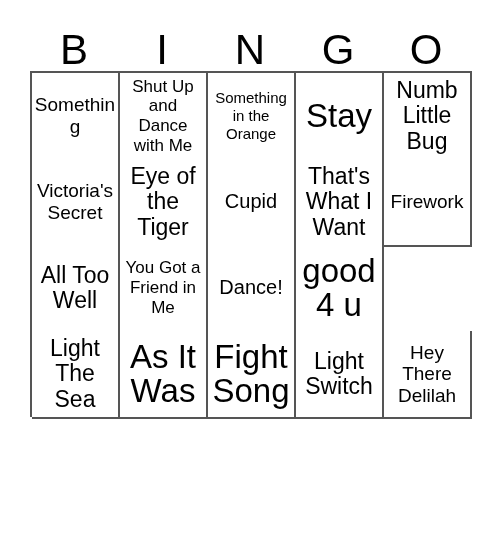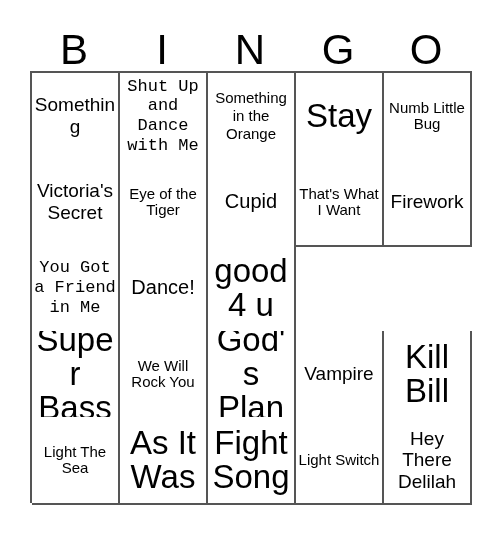--- a/index.html
+++ b/index.html
@@ -69,23 +69,23 @@
     width: 86px;
     padding: 0 2px;
     box-sizing: border-box;
     line-height: 1.06;
     word-wrap: break-word;
     color: #000;
   }
 
   
   .sz-xs   { font-size: 15px; line-height: 1.20; }
-  .sz-s    { font-size: 17px; line-height: 1.16; font-family: Liberation Mono, monospace; }
+  .sz-s    { font-size: 17px; line-height: 1.16; }
   .sz-m    { font-size: 19px; line-height: 1.14; }
-  .sz-l    { font-size: 15px; line-height: 1.10; }
+  .sz-l    { font-size: 23px; line-height: 1.10; }
   .sz-xl   { font-size: 20px; line-height: 1.06; }
   .sz-xxl  { font-size: 33px; line-height: 1.04; }
   .sz-huge { font-size: 33px; line-height: 1.02; }
 </style>
 </head>
 <body>
 
 <div id="bingo-card">
 
   <div class="header-row">
@@ -129,47 +129,33 @@
       <div class="cell">
           <span class="cell-text sz-l">That's What I Want</span>
         </div>
       <div class="cell">
           <span class="cell-text sz-m">Firework</span>
         </div>
     </div>
 
     <div class="grid-row">
       <div class="cell">
+          <span class="cell-text sz-l">All Too Well</span>
+        </div>
+      <div class="cell">
           <span class="cell-text sz-s">You Got a Friend in Me</span>
         </div>
       <div class="cell">
           <span class="cell-text sz-xl">Dance!</span>
         </div>
       <div class="cell">
           <span class="cell-text sz-xxl">good 4 u</span>
         </div>
     </div>
 
-    <div class="grid-row">
-      <div class="cell">
-          <span class="cell-text sz-xxl">Super Bass</span>
-        </div>
-      <div class="cell">
-          <span class="cell-text sz-l">We Will Rock You</span>
-        </div>
-      <div class="cell">
-          <span class="cell-text sz-xxl">God's Plan</span>
-        </div>
-      <div class="cell">
-          <span class="cell-text sz-m">Vampire</span>
-        </div>
-      <div class="cell">
-          <span class="cell-text sz-xxl">Kill Bill</span>
-        </div>
-    </div>
 
     <div class="grid-row">
       <div class="cell">
           <span class="cell-text sz-l">Light The Sea</span>
         </div>
       <div class="cell">
           <span class="cell-text sz-xxl">As It Was</span>
         </div>
       <div class="cell">
           <span class="cell-text sz-xxl">Fight Song</span>

